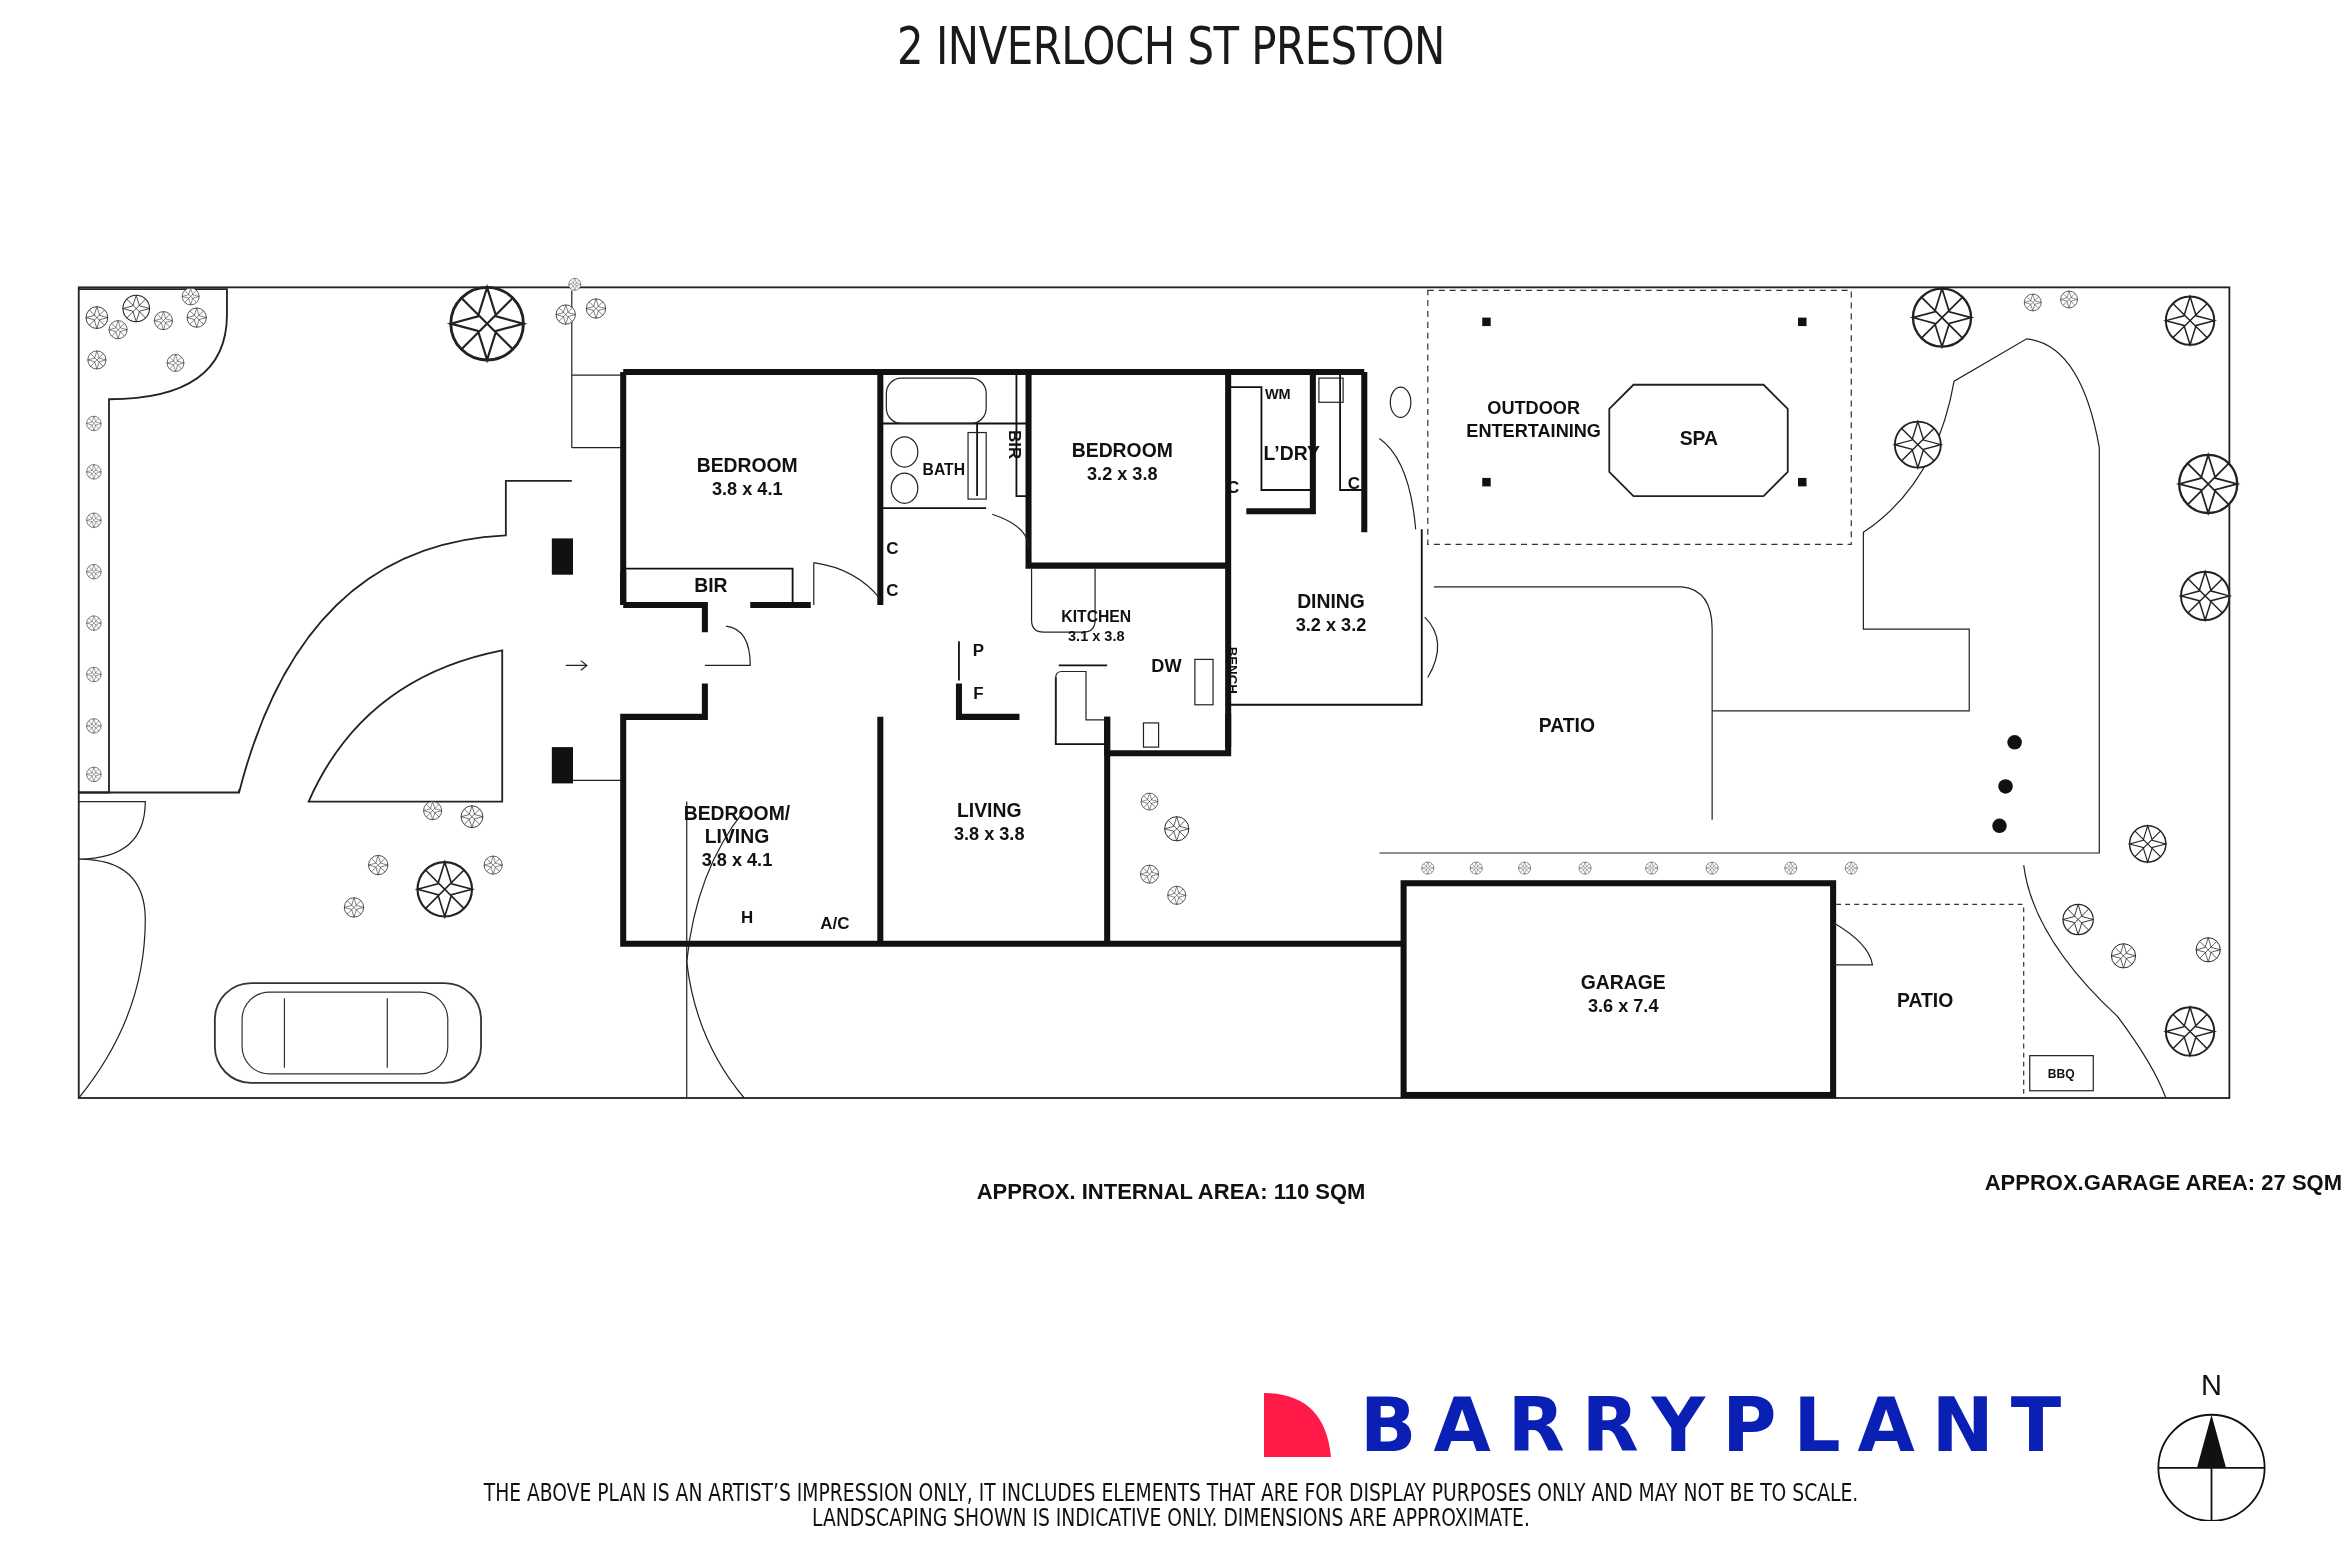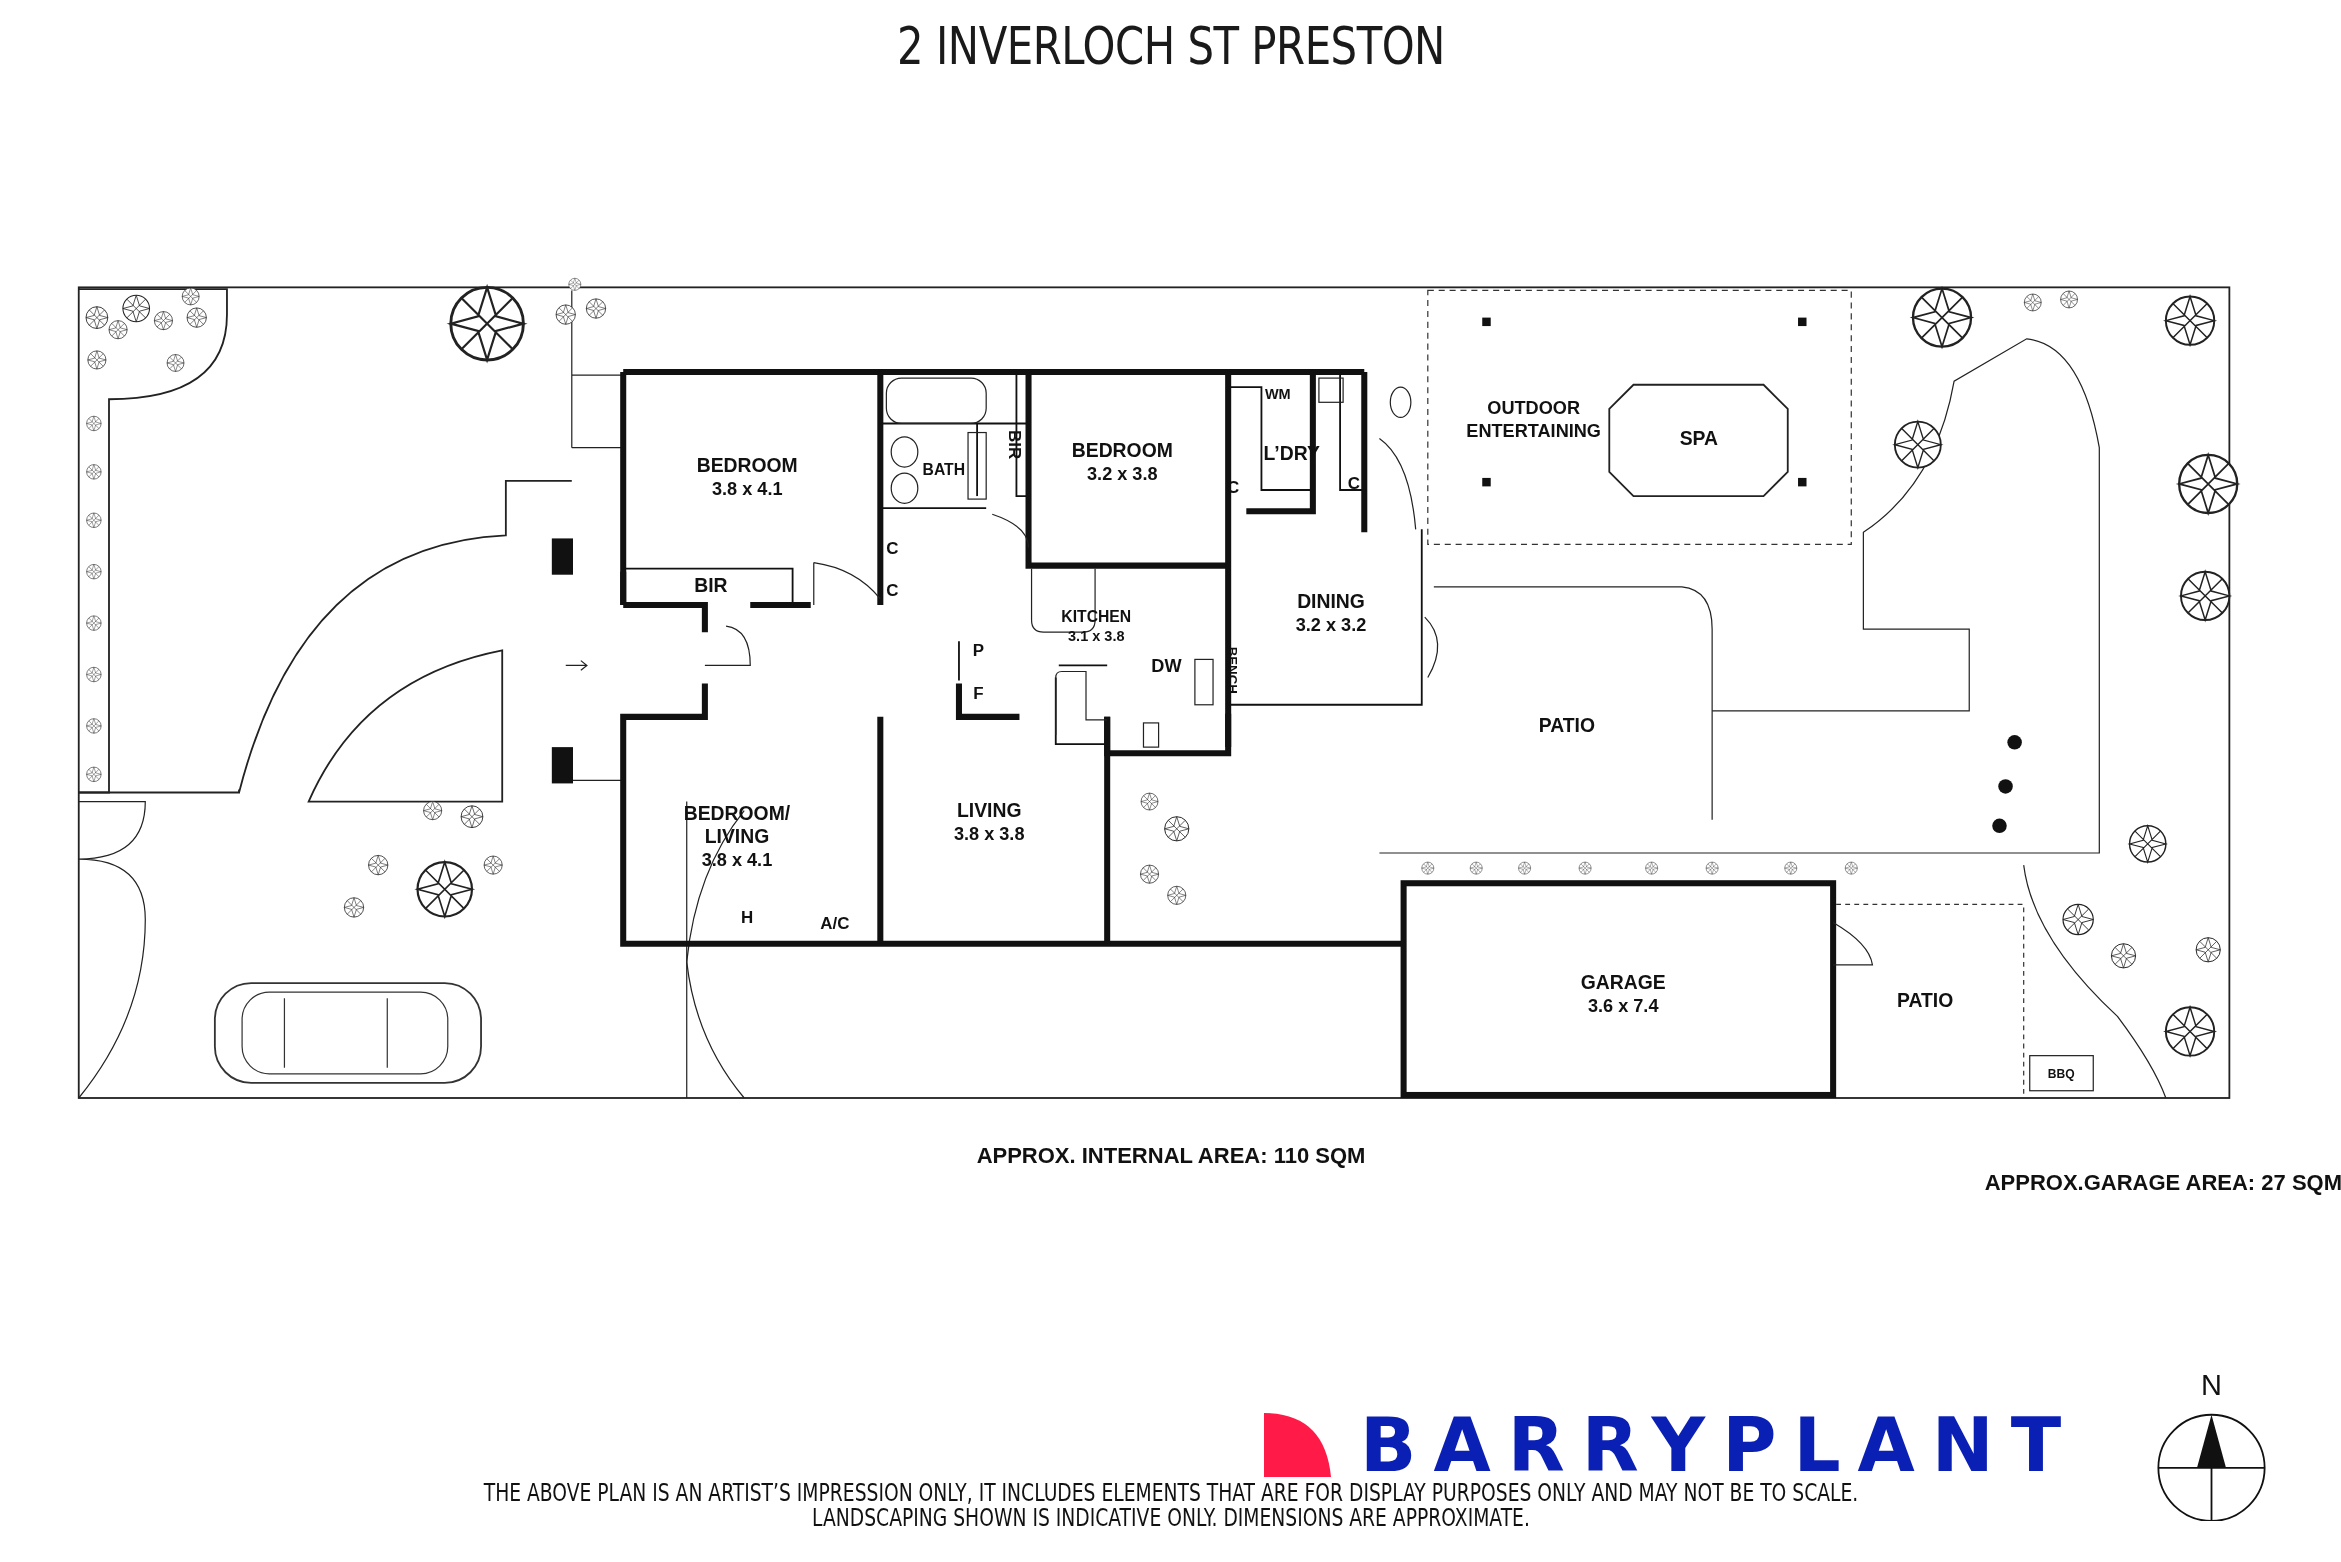--- a/index.html
+++ b/index.html
@@ -1,21 +1,21 @@
 <!DOCTYPE html>
 <html style="font-size:9.7px"><head>
 <meta charset="utf-8">
 <style>
   html, body { margin:0; padding:0; background:#ffffff; }
   body { width:2342px; height:1562px; position:relative; overflow:hidden; font-family:"Liberation Sans", sans-serif; color:#111; }
   .title { position:absolute; left:0; top:17px; width:100%; text-align:center; font-family:"DejaVu Sans", sans-serif; font-size:51px; letter-spacing:-0.6px; transform:scaleX(0.82); transform-origin:center; color:#1a1a1a; }
   svg.plan { position:absolute; left:0; top:0; }
   .lbl { font-family:"Liberation Sans", sans-serif; font-weight:bold; fill:#111; text-anchor:middle; }
   .area { position:absolute; left:0; width:100%; text-align:center; font-weight:bold; font-size:22px; line-height:27px; color:#111; }
-  .brand { position:absolute; left:1264px; top:1385px; height:79px; display:flex; align-items:center;margin-top:20px; }
+  .brand { position:absolute; left:1264px; top:1385px; height:79px; display:flex; align-items:center; }
   .brand-mark { width:67px; height:64px; position:relative; overflow:hidden; }
   .brand-text { font-family:"DejaVu Sans", sans-serif; font-weight:bold; font-size:74px; letter-spacing:17px; margin-left:29px; }
   .disclaimer { position:absolute; left:0; width:100%; text-align:center; font-family:"DejaVu Sans", sans-serif; font-size:24px; line-height:25.4px; color:#111; transform:scaleX(0.78); transform-origin:center; }
   .compass { position:absolute; left:2151px; top:1364px; width:121px; height:157px; }
 </style>
 </head>
 <body>
 
 <div class="title">2 INVERLOCH ST PRESTON</div>
 
@@ -210,21 +210,21 @@
     <text class="lbl" x="1380" y="1535" font-size="28">A/C</text>
     <text class="lbl" x="2535" y="685" font-size="30">OUTDOOR</text>
     <text class="lbl" x="2535" y="722" font-size="30">ENTERTAINING</text>
     <text class="lbl" x="2808" y="735" font-size="32">SPA</text>
     <text class="lbl" x="2590" y="1210" font-size="32">PATIO</text>
     <text class="lbl" x="3182" y="1665" font-size="32">PATIO</text>
     <text class="lbl" x="3407" y="1782" font-size="20">BBQ</text>
   </g>
 </svg>
 
-<div class="area" style="top:1142px;">APPROX. INTERNAL AREA: 110 SQM</div>
+<div class="area" style="top:1178px;">APPROX. INTERNAL AREA: 110 SQM</div>
 <div class="area" style="top:1169px;text-align:right;">APPROX.GARAGE AREA: 27 SQM</div>
 
 <div class="brand">
   <div class="brand-mark">
     <svg width="67" height="64" viewBox="0 0 110 105">
         <path d="M0,0 Q100,0 110,105 L0,105 Z" fill="#ff1a47"></path>
       </svg>
   </div>
   <div class="brand-text" style="color:#0a1fb4;">BARRYPLANT</div>
 </div>

